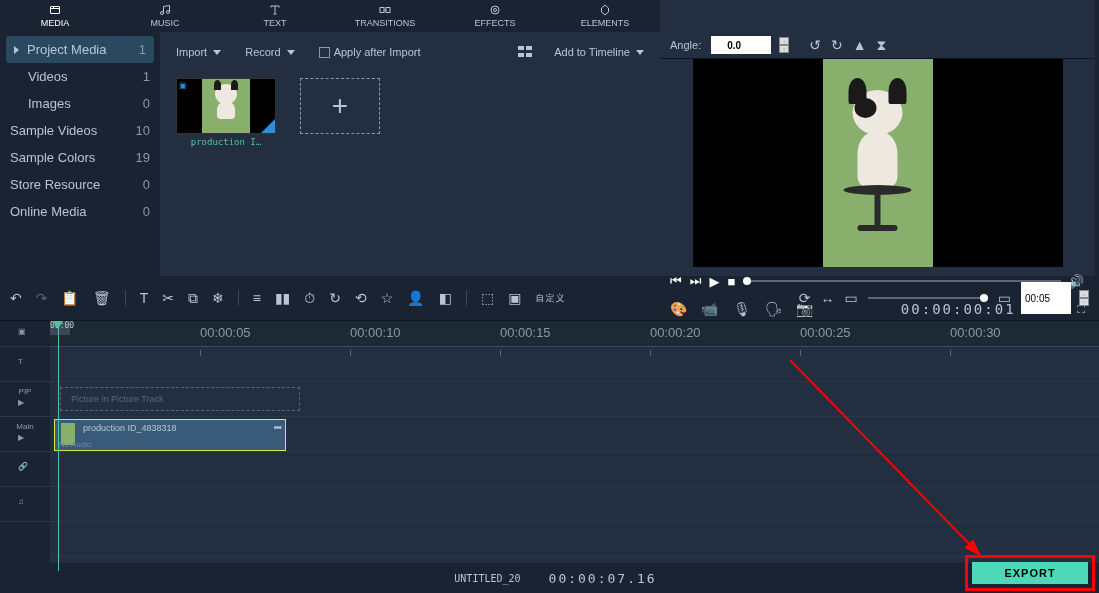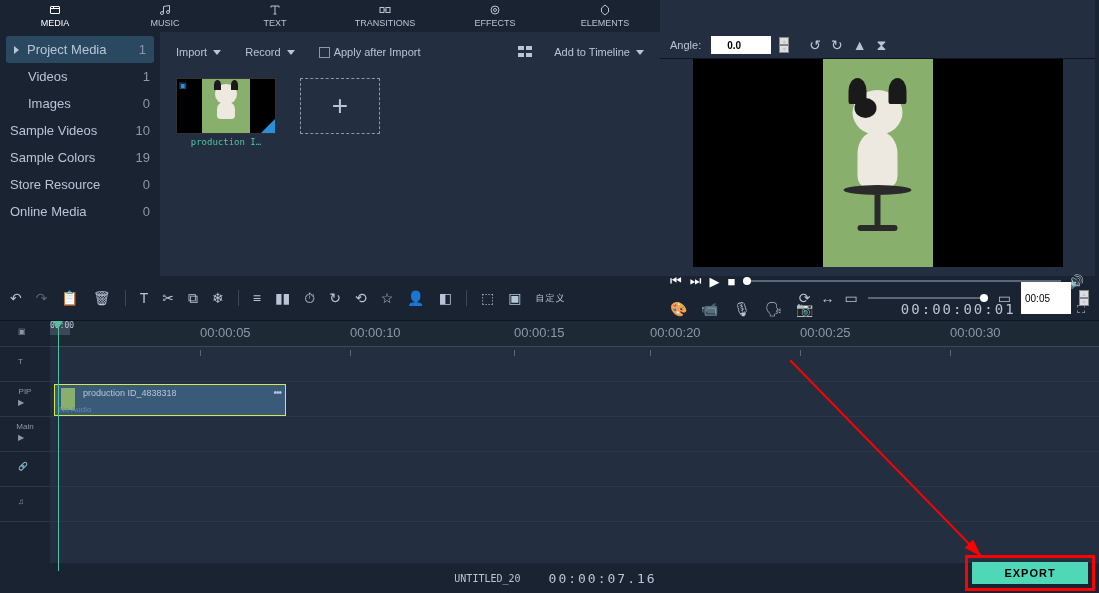--- a/index.html
+++ b/index.html
@@ -375,27 +375,32 @@
     </div>
     <div class="track-label">
       <span class="icon">♫</span>
     </div>
   </div>
   <div class="tracks">
     <div class="ruler">
       <div class="ruler-mark">00:00</div>
       <div class="ruler-tick" style="left:150px">00:00:05</div>
       <div class="ruler-tick" style="left:300px">00:00:10</div>
-      <div class="ruler-tick" style="left:464px">00:00:15</div>
+      <div class="ruler-tick" style="left:450px">00:00:15</div>
       <div class="ruler-tick" style="left:600px">00:00:20</div>
       <div class="ruler-tick" style="left:750px">00:00:25</div>
       <div class="ruler-tick" style="left:900px">00:00:30</div>
     </div>
     <div class="playhead"></div>
     <div class="track-row"></div>
+    <div class="track-row">
+      <div class="pip-placeholder">
+        <span>Picture in Picture Track</span>
+      </div>
+    </div>
     <div class="track-row">
       <div class="main-clip">
         <div class="clip-thumb"></div>
         <span>production ID_4838318</span>
         <span class="no-audio">No Audio</span>
         <span class="clip-menu">•••</span>
       </div>
     </div>
     <div class="track-row"></div>
     <div class="track-row"></div>

